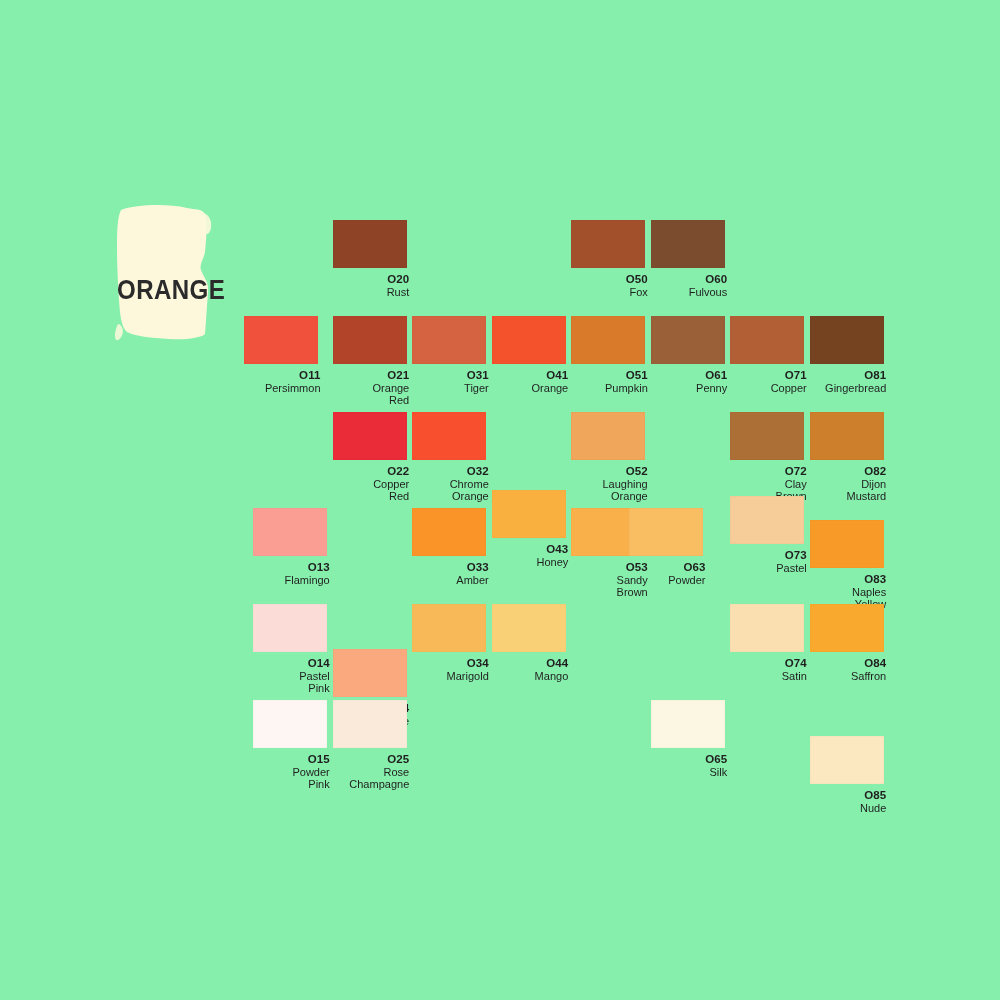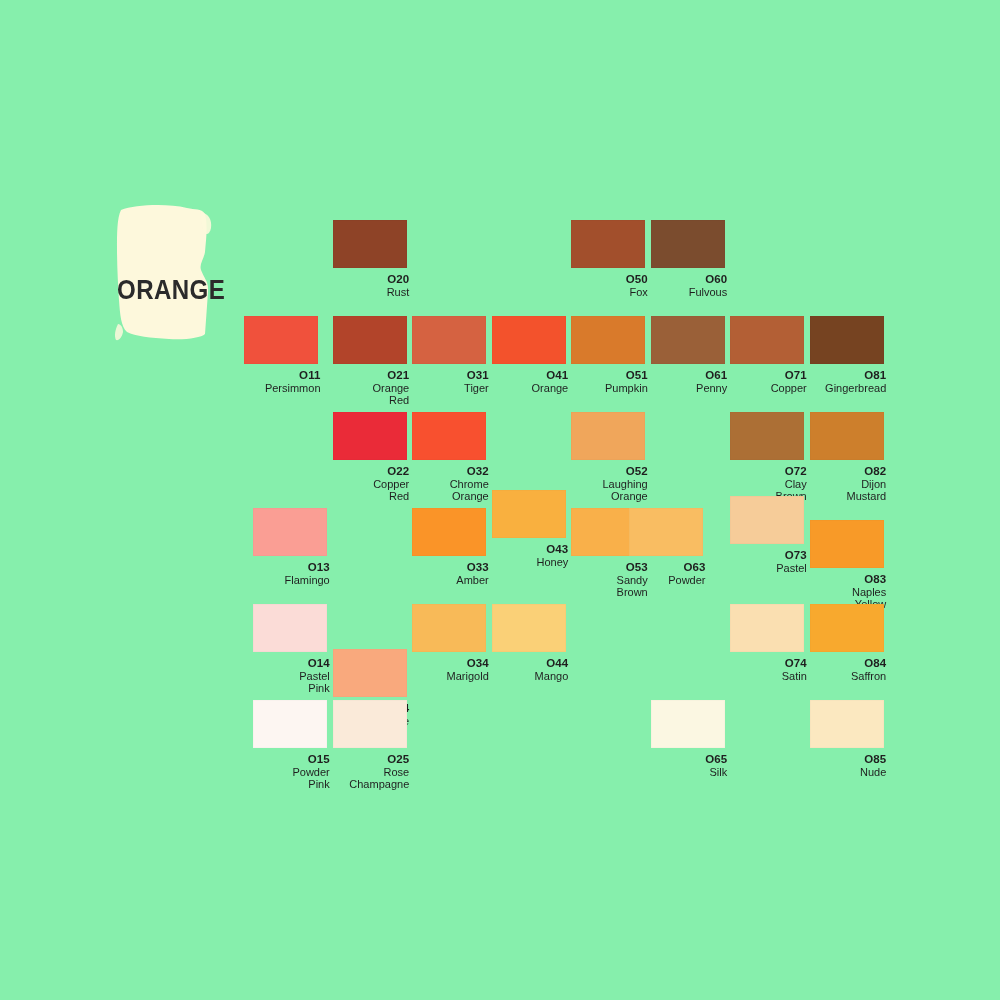--- a/index.html
+++ b/index.html
@@ -340,21 +340,21 @@
 Champagne</span>
         </div>
       </div>
       <div class="cell" style="left: 647.75px; top: 700px; width: 79.5px;">
         <div class="swatch" style="width: 74px; height: 48px; background: rgb(251, 247, 226);"></div>
         <div class="cap">
           <span class="code">O65</span>
           <span class="name">Silk</span>
         </div>
       </div>
-      <div class="cell" style="left: 806.75px; top: 700px; width: 79.5px;">
+      <div class="cell" style="left: 806.75px; top: 736px; width: 79.5px;">
         <div class="swatch" style="width: 74px; height: 48px; background: rgb(251, 232, 192);"></div>
         <div class="cap">
           <span class="code">O85</span>
           <span class="name">Nude</span>
         </div>
       </div>
     </div>
 
 </div>
 

